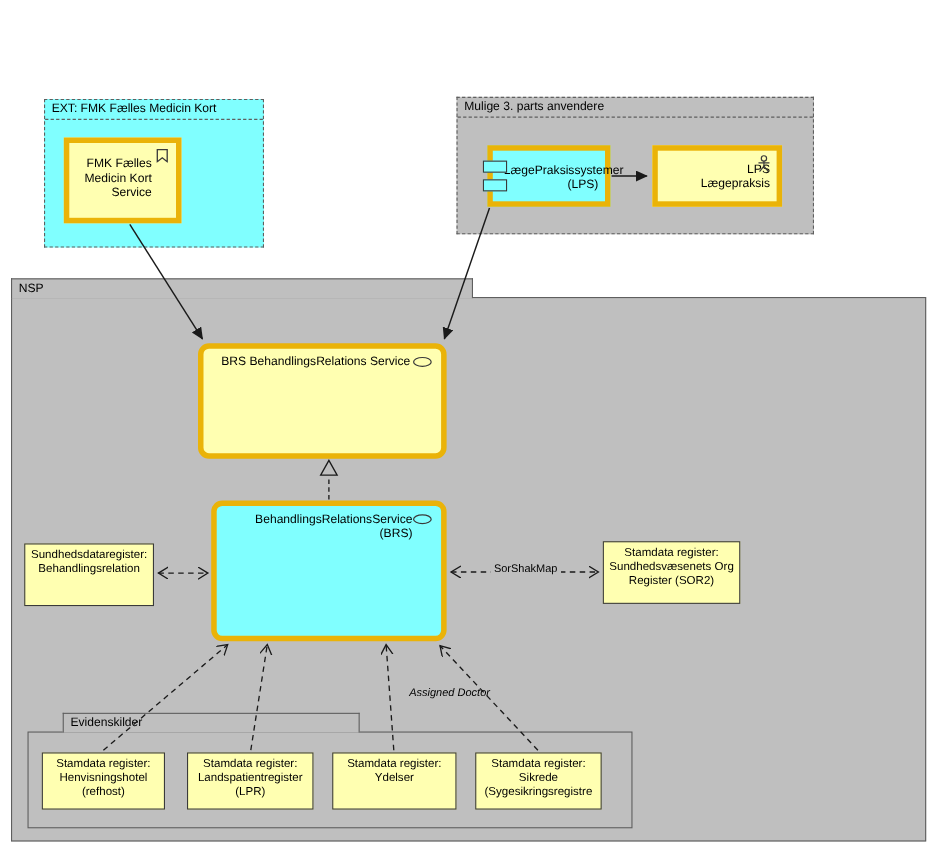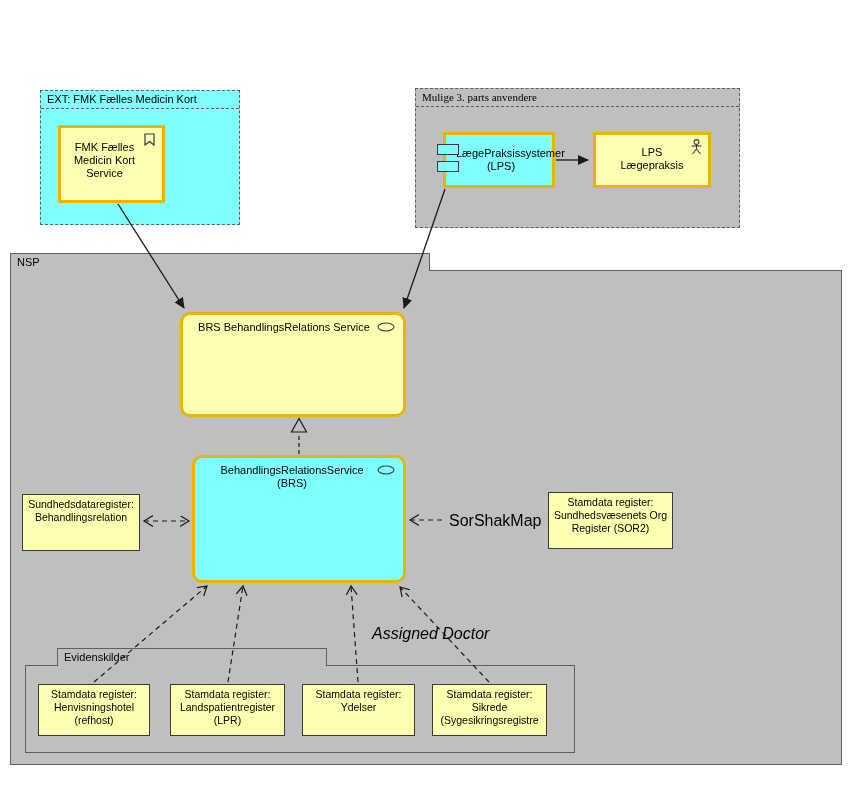--- a/index.html
+++ b/index.html
@@ -19,56 +19,56 @@
   .g-cyan{background:#80ffff;}
   .g-gray{background:#bfbfbf;}
   .group-header{font-size:11px;padding:2px 6px 3px 6px;border-bottom:1px dashed #5f5f5f;}
 
   
   .tab{position:absolute;box-sizing:border-box;background:#bfbfbf;border:1px solid #5f5f5f;
     border-bottom:none;font-size:11px;padding:2px 6px;z-index:2;}
   .g-body{position:absolute;box-sizing:border-box;background:#bfbfbf;border:1px solid #5f5f5f;z-index:1;}
 
   
-  .node{position:absolute;box-sizing:border-box;border:3px solid #eab308;font-size:11px;
-    text-align:center;line-height:13px;z-index:3;}
+  .node{position:absolute;box-sizing:border-box;border:5px solid #eab308;font-size:11px;
+    text-align:right;line-height:13px;z-index:3;}
   .n-yellow{background:#ffffb1;}
   .n-cyan{background:#80ffff;}
   .rounded{border-radius:10px;}
   .note{position:absolute;box-sizing:border-box;border:1px solid #3a3a3a;background:#ffffb1;
     font-size:10.5px;line-height:13px;text-align:center;padding:3px 2px;overflow:hidden;
     overflow-wrap:break-word;word-wrap:break-word;z-index:3;}
 
   .corner-icon{position:absolute;top:5px;right:6px;line-height:0;}
   .comp-tab{position:absolute;left:-9px;width:22px;height:11px;background:#80ffff;
     border:1px solid #3a3a3a;box-sizing:border-box;}
 
   .overlay{position:absolute;left:0;top:0;width:849px;height:789px;z-index:10;pointer-events:none;}
-  .conn-label{position:absolute;font-size:16px;z-index:11;white-space:nowrap;}
+  .conn-label{position:absolute;font-size:10px;z-index:11;white-space:nowrap;}
   .masked{background:#bfbfbf;padding:0 3px;}
 </style>
 </head>
 <body>
 
 <div class="canvas">
 
 
   <div class="group g-cyan" style="left:40px;top:90px;width:200px;height:135px;">
     <div class="group-header">EXT: FMK Fælles Medicin Kort</div>
   </div>
   <div class="node n-yellow" style="left:58px;top:125px;width:107px;height:78px;padding:13px 22px 0 8px;">
     <span>FMK Fælles Medicin Kort Service</span>
     <span class="corner-icon">
       <svg width="13" height="13" viewBox="0 0 13 13">
           <path d="M2,1 L11,1 L11,12 L6.5,8.5 L2,12 Z" fill="none" stroke="#3a3a3a" stroke-width="1.2"></path>
         </svg>
     </span>
   </div>
 
-  <div class="group g-gray" style="left:415px;top:88px;width:325px;height:140px;font-family:Liberation Serif, serif;">
+  <div class="group g-gray" style="left:415px;top:88px;width:325px;height:125px;">
     <div class="group-header">Mulige 3. parts anvendere</div>
   </div>
   <div class="node n-cyan" style="left:443px;top:132px;width:112px;height:56px;padding:12px 6px 0 10px;">
     <span>LægePraksissystemer (LPS)</span>
     <span class="comp-tab" style="top:9px;"></span>
     <span class="comp-tab" style="top:26px;"></span>
   </div>
   <div class="node n-yellow" style="left:593px;top:132px;width:118px;height:56px;padding:11px 6px 0 6px;">
     <div>LPS</div>
     <div>Lægepraksis</div>

